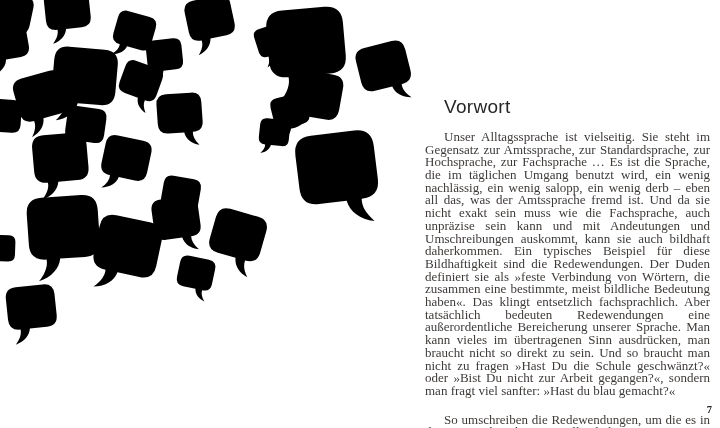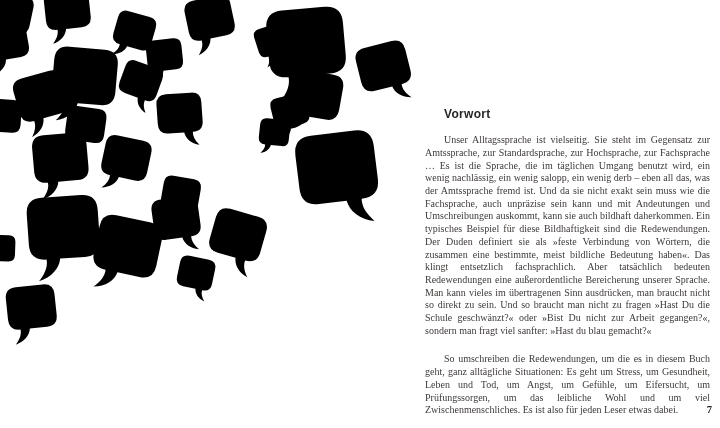--- a/index.html
+++ b/index.html
@@ -7,27 +7,27 @@
     position:relative;width:720px;height:428px;background:#fff;overflow:hidden;
     font-family:"Liberation Serif",serif;
   }
   
   .bubble-field{position:absolute;left:0;top:0;width:430px;height:428px;}
   .bubble{position:absolute;}
   .bubble svg{display:block;width:100%;height:100%;overflow:visible;}
   
   .right-col{position:absolute;left:425px;top:93px;width:285px;color:var(--body-text,#3e3a38);}
   .right-col h1{
-    margin:15px 0 13px 19px;
+    margin:4px 0 13px 19px;
     font-family:"Liberation Sans",sans-serif;
-    font-weight:700;font-size:12px;line-height:1.1;letter-spacing:.3px;
+    font-weight:400;font-size:19px;line-height:1.1;letter-spacing:.3px;
     color:var(--heading-text,#222222);
   }
   .right-col p{
-    margin:0;font-size:10px;line-height:12.7px;text-align:justify;text-indent:19px;
+    margin:0;font-size:13px;line-height:12.7px;text-align:justify;text-indent:19px;
   }
   .right-col p + p.body{margin-top:16px;}
   .right-col p.closing{margin-top:11px;text-align:left;}
   .right-col p.signature{margin-top:13px;font-style:italic;text-align:left;}
   .page-number{
     position:absolute;left:698px;top:404px;width:14px;text-align:right;
     font-family:"Liberation Serif",serif;font-weight:700;font-size:10.5px;
     color:var(--heading-text,#222222);
   }
 </style>

